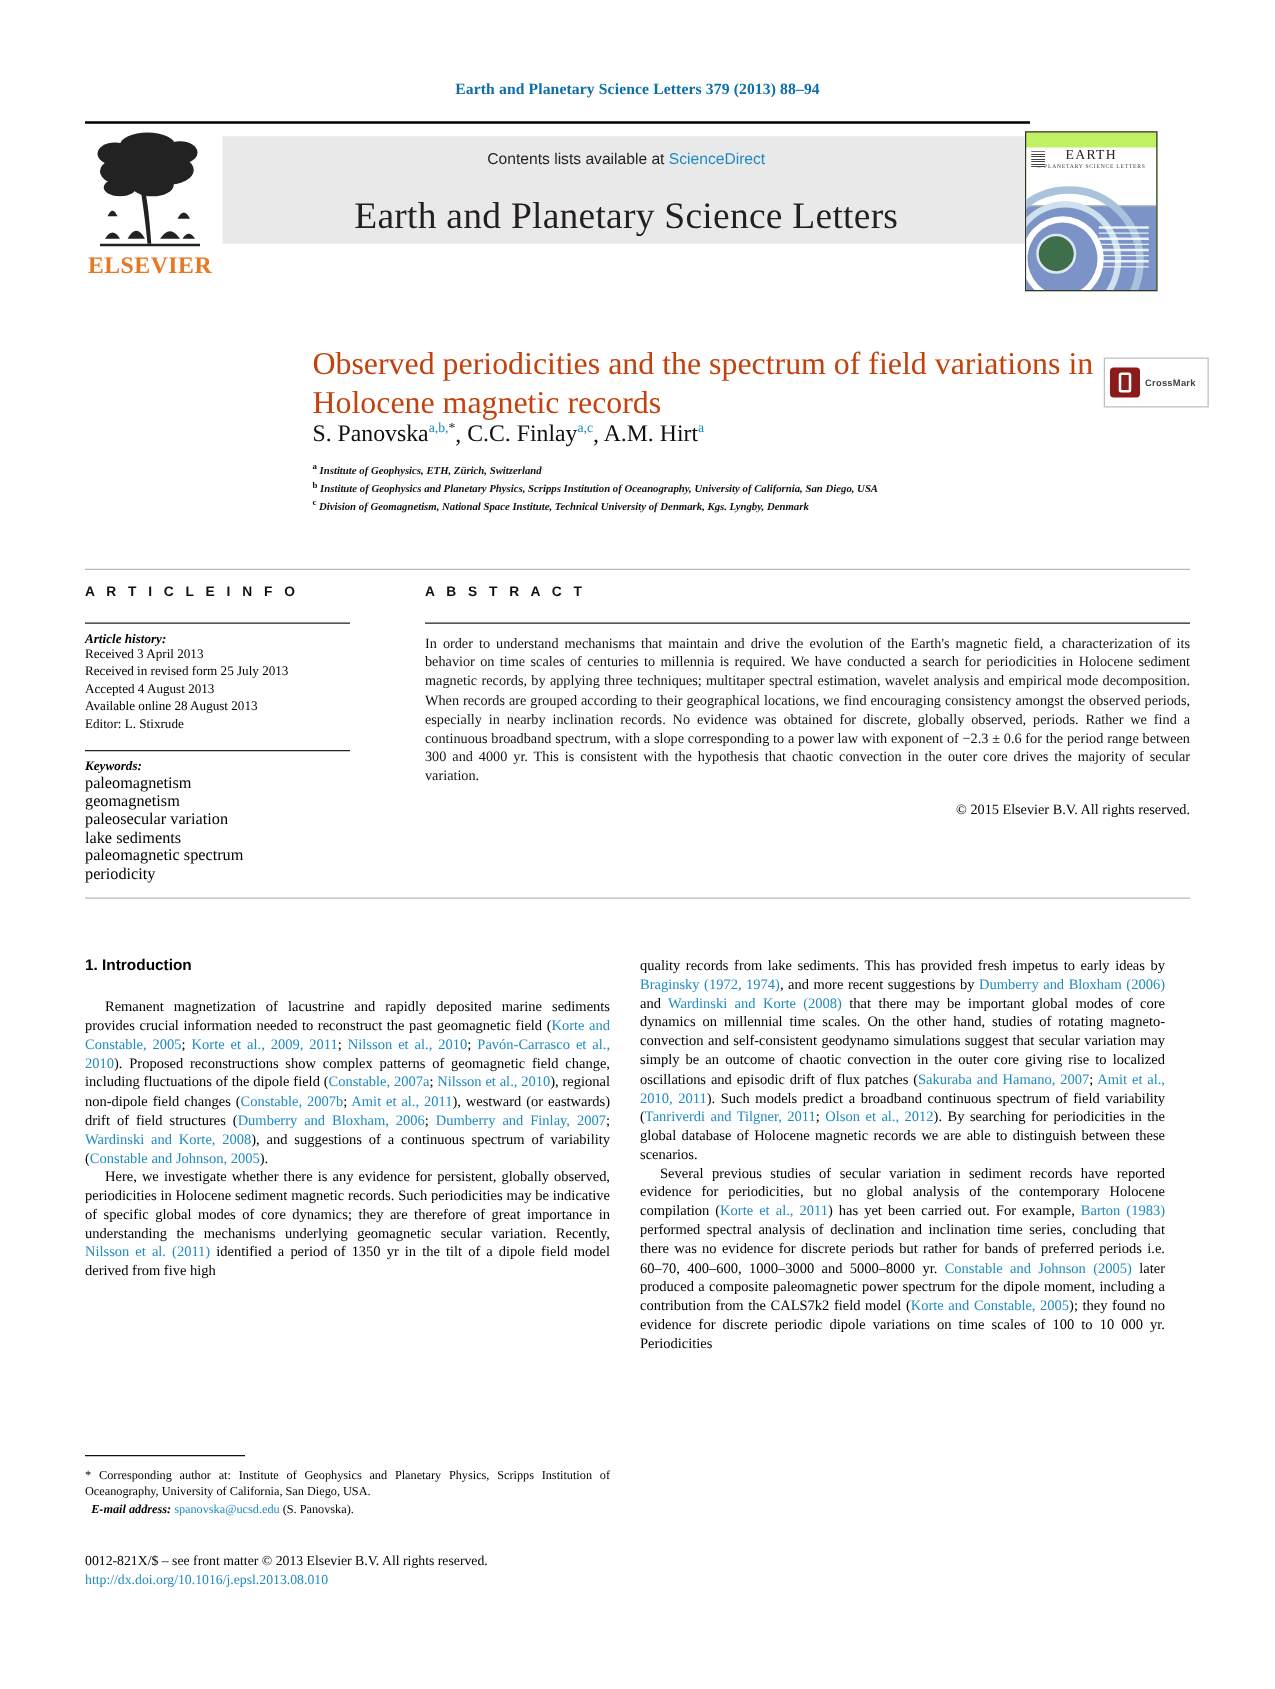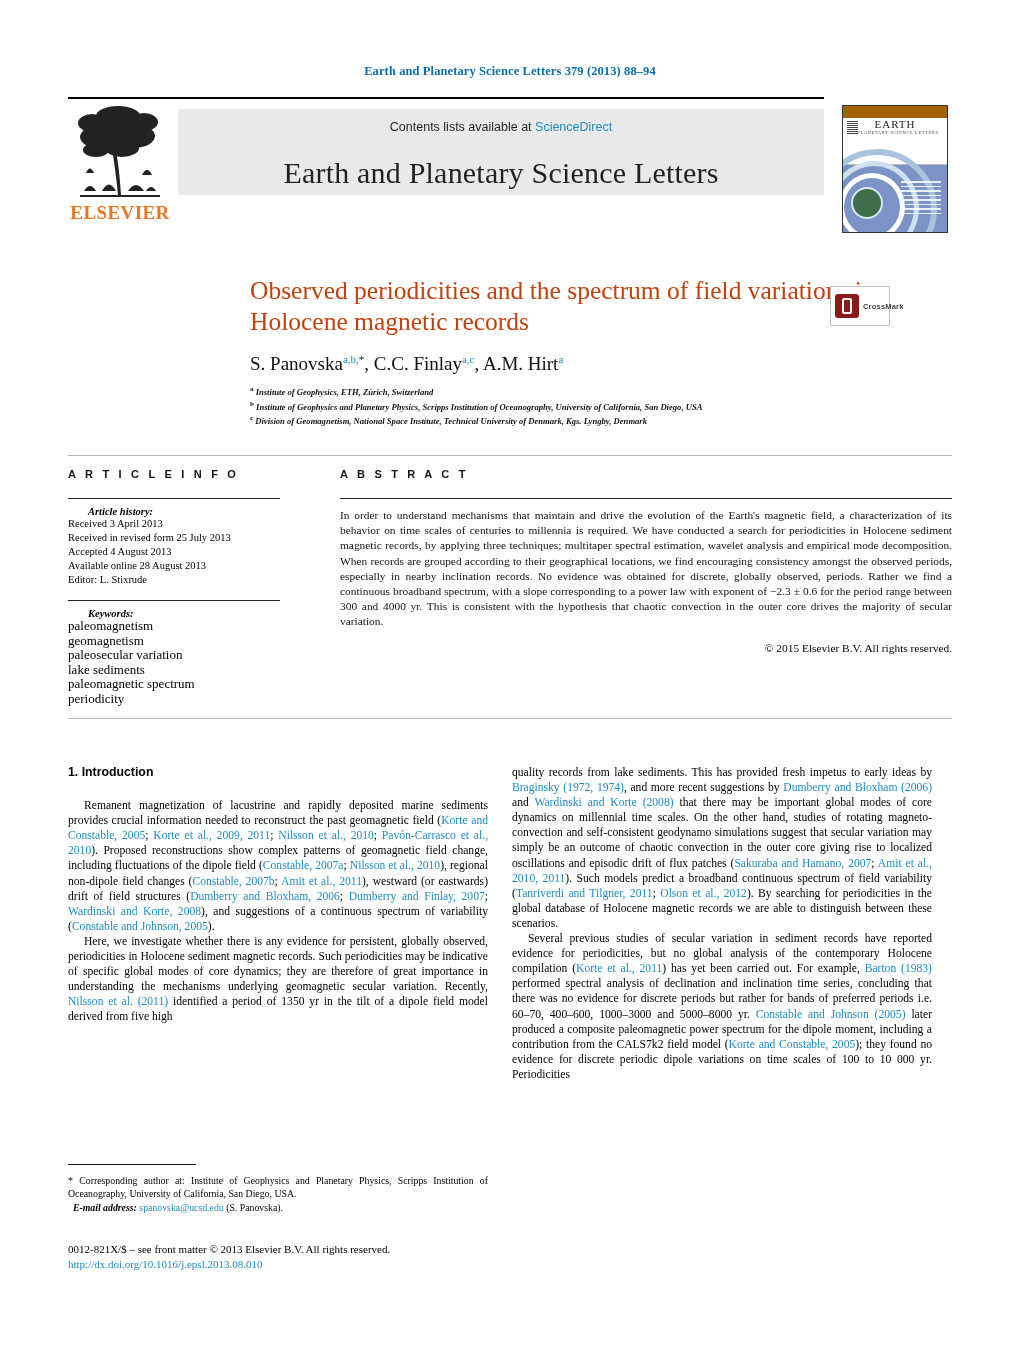--- a/index.html
+++ b/index.html
@@ -96,25 +96,25 @@
     letter-spacing: 0.2px;
   }
   .journal-url {
     margin-top: 22px;
     font-family: "Liberation Sans", sans-serif;
     font-size: 11.5px;
     color: #1f8ac0;
   }
   .cover-thumb {
     position: absolute;
-    left: 774px; top: 8px;
+    left: 752px; top: 8px;
     width: 104px;
     height: 126px;
     border: 1px solid #333;
-    background: #a16207;
+    background: #bef264;
     overflow: hidden;
   }
   .cover-top {
     height: 46px;
     position: relative;
     background: #fff;
     border-bottom: 1px solid #bbb;
   }
   .cover-mini-logo {
     position: absolute; left: 4px; top: 3px;
@@ -163,21 +163,20 @@
     left: 250px; top: 275px;
     width: 630px;
   }
   .article-title {
     font-family: "Liberation Serif", serif;
     font-size: 25.5px;
     line-height: 31px;
     color: #c2410c;
   }
   .authors {
-    margin-top: 16px;
     font-size: 19px;
     color: #111;
   }
   .authors sup {
     font-size: 11px;
     color: #1f8ac0;
     vertical-align: super;
   }
   .authors sup.star { color: #111; }
   .affiliations {
@@ -189,22 +188,22 @@
     color: #111;
   }
   .affiliations sup {
     font-style: normal;
     font-size: 7px;
   }
 
   
   .crossmark {
     position: absolute;
-    left: 830px; top: 286px;
-    width: 60px; height: 40px;
+    left: 883px; top: 286px;
+    width: 84px; height: 40px;
     border: 1px solid #bfbfbf;
     background: #fff;
     display: flex;
     align-items: center;
     padding-left: 4px;
     box-sizing: border-box;
   }
   .crossmark-sq {
     width: 24px; height: 24px;
     background: #8B1A1A;
@@ -257,21 +256,20 @@
   .info-rule {
     width: 212px;
     height: 1px;
     background: #222;
     margin: 6px 0 7px 0;
   }
   .info-label {
     font-style: italic;
     font-weight: bold;
     font-size: 10.5px;
-    margin-left: 20px;
   }
   .info-line {
     font-size: 10.5px;
     line-height: 14px;
   }
   .kw-line {
     font-size: 13px;
     line-height: 14.5px;
   }
 

